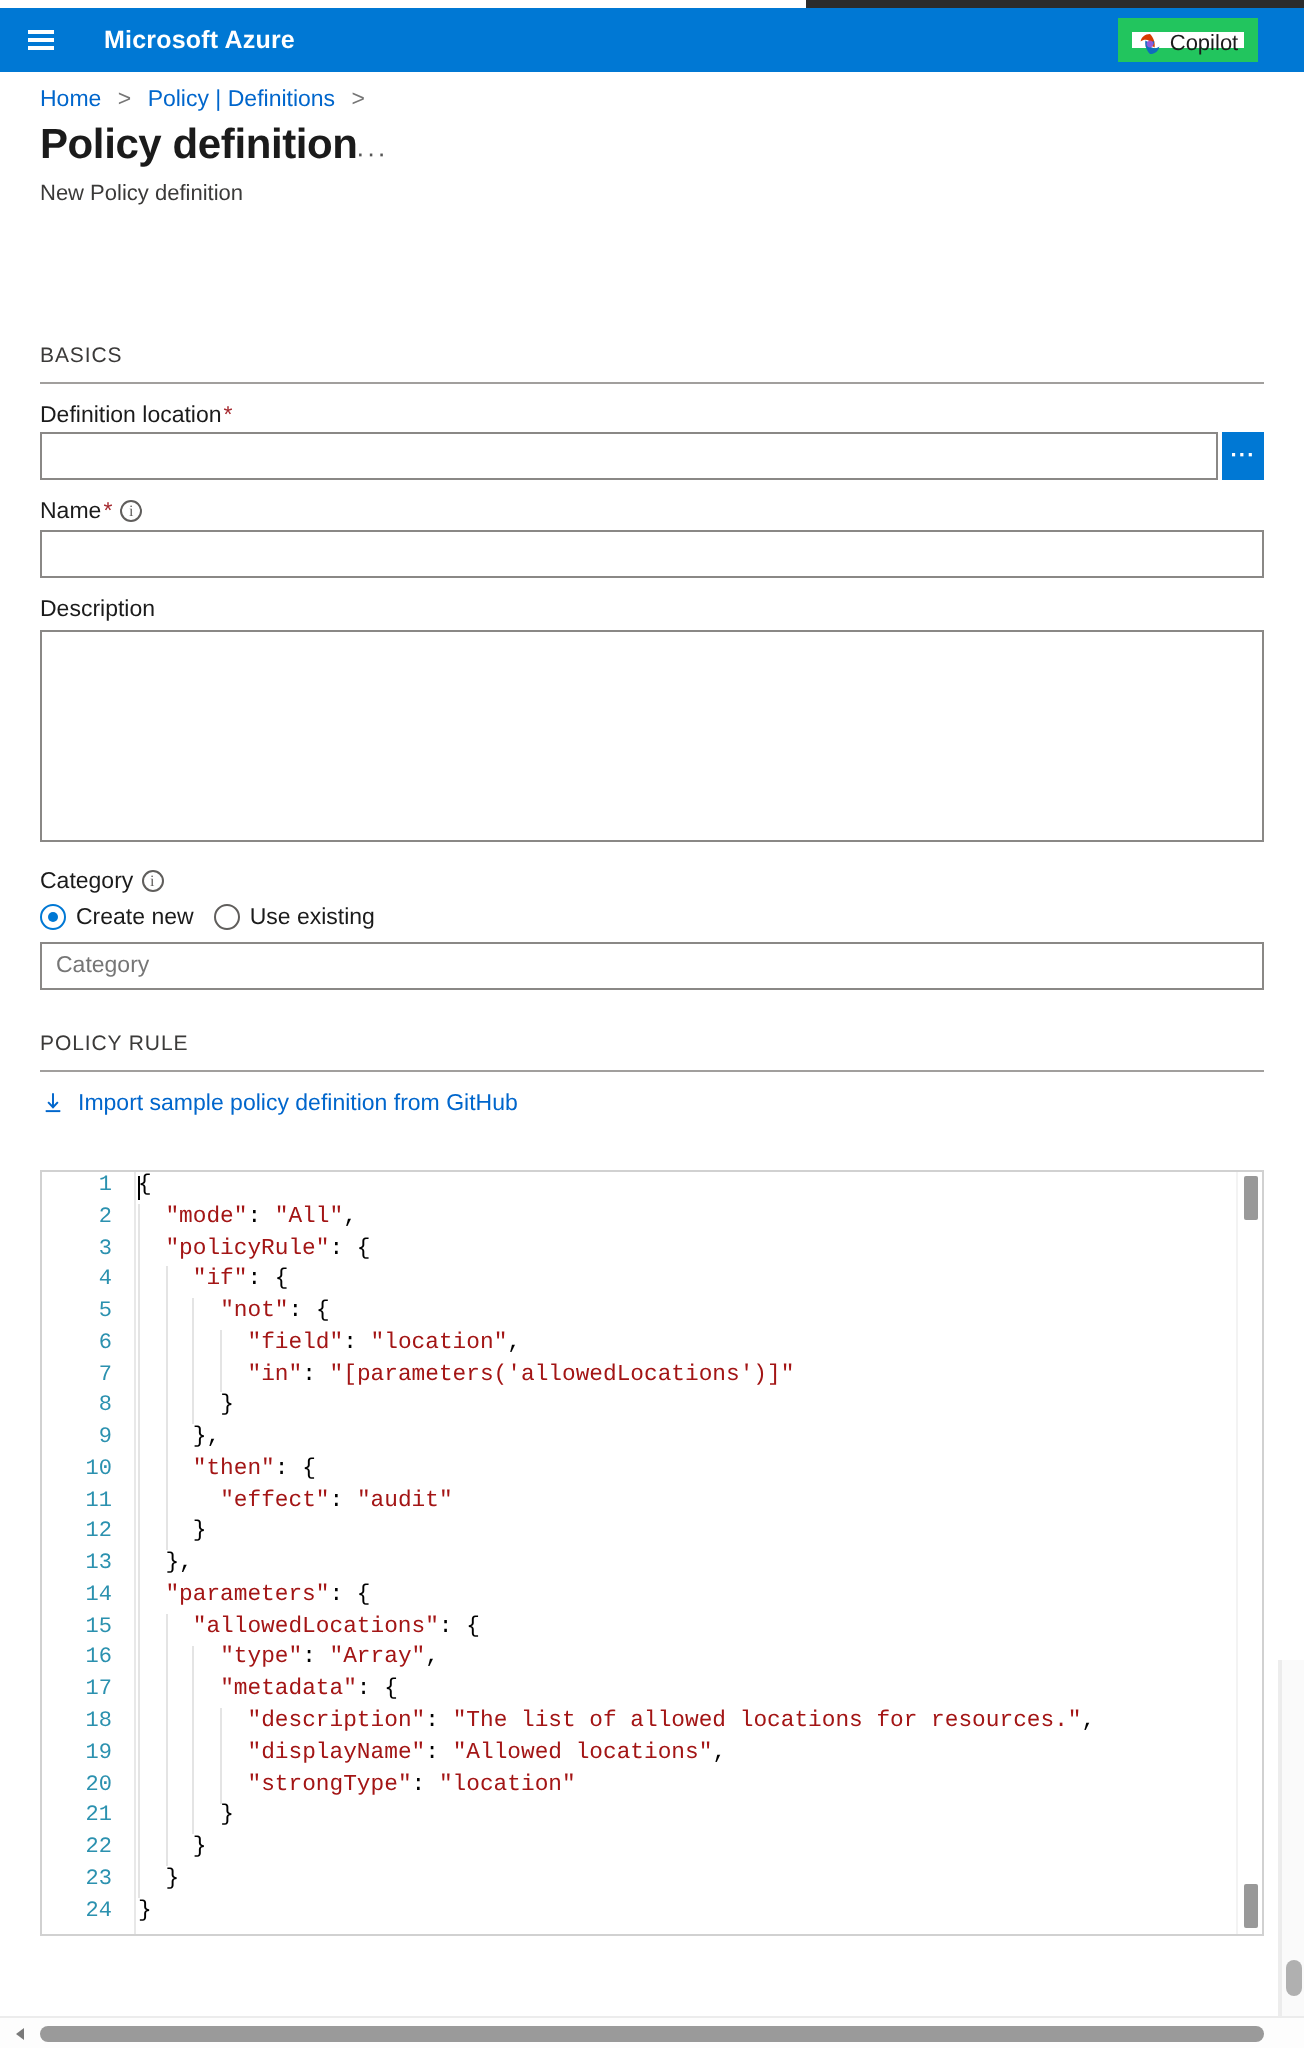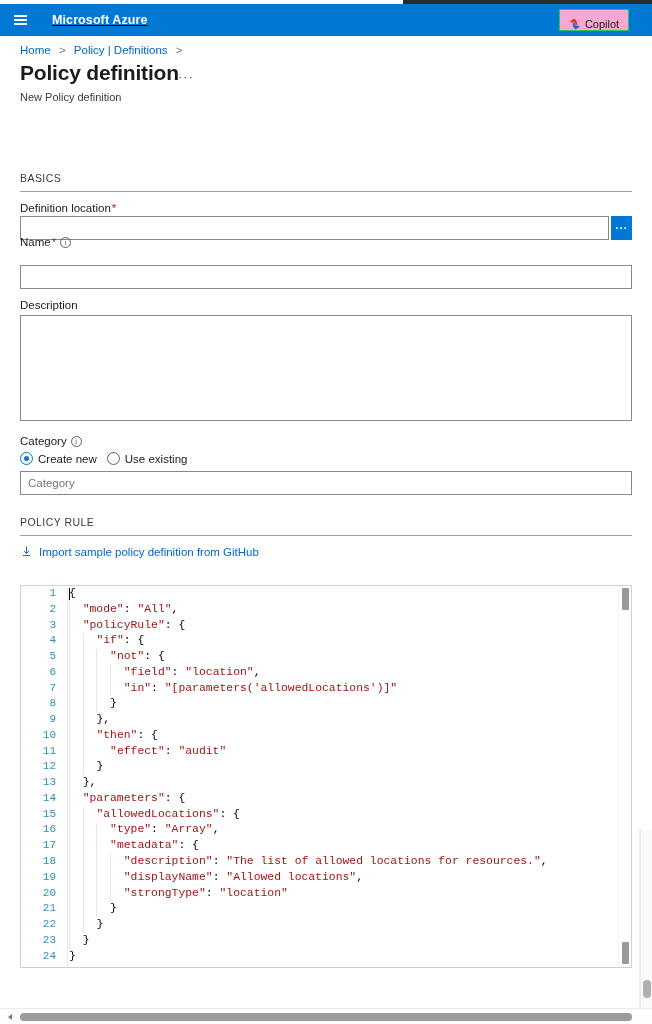--- a/index.html
+++ b/index.html
@@ -17,21 +17,21 @@
     position: absolute; top: 0; left: 403px;
     width: 249px; height: 4px;
     background: #2b2b2b;
   }
 
   
   #topnav {
     position: absolute; top: 4px; left: 0;
     width: 652px; height: 32px;
     background: #0078d4;
-    display: flex; align-items: center; text-decoration: underline;
+    display: flex; align-items: center;
   }
   #hamburger {
     width: 40px; height: 32px;
     display: flex; align-items: center; justify-content: center;
     cursor: pointer;
   }
   #hamburger .bars { width: 13px; }
   #hamburger .bars i {
     display: block; height: 1.5px; background: #fff;
     margin: 2.5px 0; border-radius: 0;
@@ -62,22 +62,22 @@
     content: ""; position: absolute;
     left: 7.5px; top: 8px; width: 4px; height: 1.1px;
     background: #14406b; transform: rotate(45deg);
   }
   #searchbox .ph {
     font-size: 11px; color: #0f3a5f; white-space: nowrap;
   }
   #copilot-btn {
     position: absolute; left: 559px; top: 5px;
     width: 70px; height: 22px;
-    background: #f9a8d4; border: 1px solid #22c55e;
-    display: flex; align-items: flex-end; justify-content: center;
+    background: #ffffff; border: 7px solid #22c55e;
+    display: flex; align-items: flex-start; justify-content: center;
     gap: 4px; cursor: pointer;
   }
   #copilot-btn .cp-label {
     font-size: 11px; color: #1b1b1b; white-space: nowrap;
   }
   .cp-logo { width: 12px; height: 12px; flex: 0 0 12px; }
 
   
   #content {
     position: absolute; top: 36px; left: 0;
@@ -362,21 +362,21 @@
   <div class="section-rule" style="top:155px;"></div>
 
   <div class="field-label" style="top:166px;">
     <span>Definition location</span><span class="req">*</span>
   </div>
   <input class="txt-input" id="def-loc-input" style="left: 20px; top: 180px; width: 589px;" placeholder="">
   <button id="browse-btn">
     <span class="dots">···</span>
   </button>
 
-  <div class="field-label" style="top:200px;">
+  <div class="field-label" style="top:214px;">
     <span>Name</span><span class="req">*</span><span class="info-i">i</span>
   </div>
   <input class="txt-input" id="name-input" style="left: 20px; top: 229px; width: 612px;" placeholder="">
 
   <div class="field-label" style="top:263px;">Description</div>
   <textarea id="desc-area" placeholder="" style=""></textarea>
 
   <div class="field-label" style="top:399px;">
     <span>Category</span><span class="info-i">i</span>
   </div>

